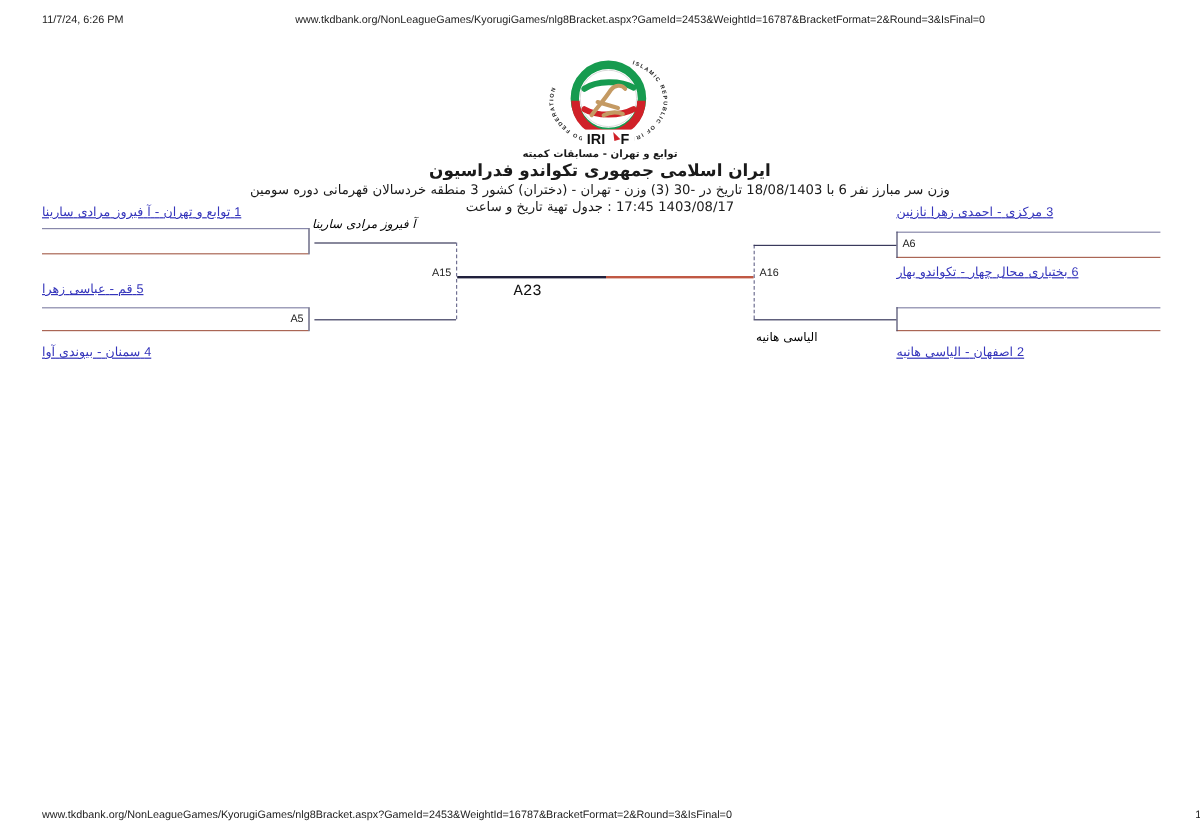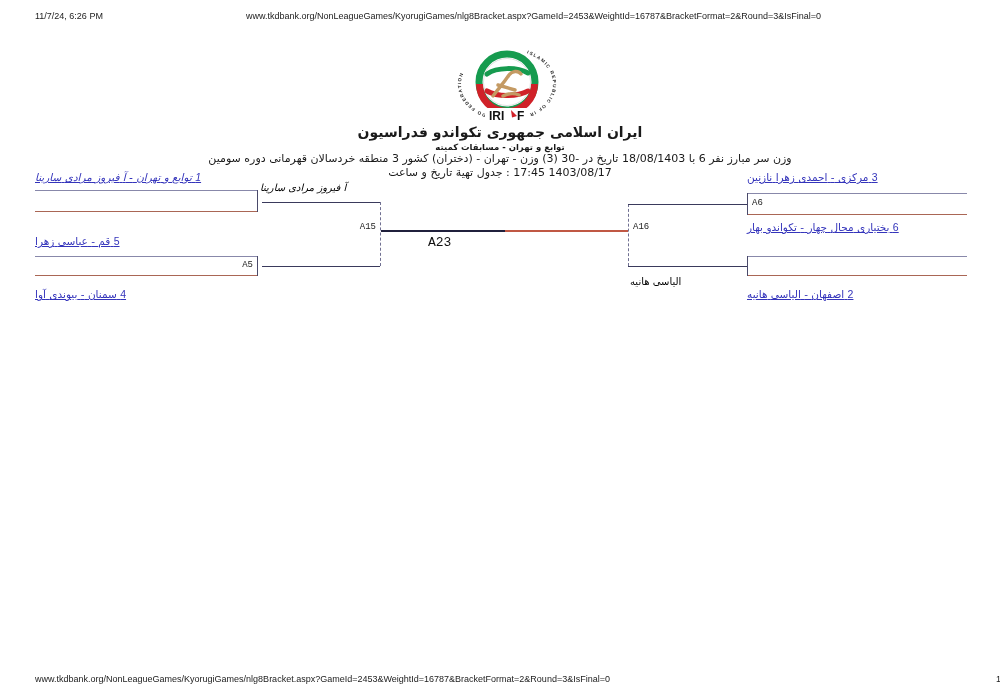--- a/index.html
+++ b/index.html
@@ -21,21 +21,21 @@
   .winner-name{font-size:10px;color:#000;}
   .hline{position:absolute;height:1px;}
   .vline{position:absolute;width:1px;}
   .line-top{background:#8888aa;}
   .line-bot{background:#aa6655;}
   .line-win{background:#3a3a5c;}
   .line-final-l{background:#20203c;height:2px;}
   .line-final-r{background:#c05844;height:2px;}
   .vsolid{background:#4a4a6a;}
   .vdash{width:0;border-left:1px dashed #707092;background:none;}
-  .mlabel{font-size:9px;color:#222;font-family:Liberation Mono, monospace;white-space:nowrap;}
+  .mlabel{font-size:9px;color:#222;font-family:Liberation Sans, sans-serif;white-space:nowrap;}
   .flabel{font-size:13px;color:#111;font-family:Liberation Mono, monospace;}
   .pagenum{font-size:9px;color:#222;}
 </style>
 </head>
 <body>
 
 <div class="sheet">
 
   <div class="abs sys" style="left:35px;top:11px;">11/7/24, 6:26 PM</div>
   <div class="abs sys" style="left:246px;top:11px;">www.tkdbank.org/NonLeagueGames/KyorugiGames/nlg8Bracket.aspx?GameId=2453&amp;WeightId=16787&amp;BracketFormat=2&amp;Round=3&amp;IsFinal=0</div>
@@ -60,27 +60,27 @@
       <path d="M 56,52 C 62,44 66,40 72,31 M 72,31 C 75,27 81,26 84,30 M 61,41 L 78,46 M 66,52 C 72,49 77,49 82,51" fill="none" stroke="#c49a63" stroke-width="3.4" stroke-linecap="round"></path>
 
       <rect x="48" y="64" width="44" height="15" fill="#ffffff"></rect>
       <text x="52" y="76" font-size="12" font-weight="bold" fill="#111" font-family="Liberation Sans,sans-serif">IRI</text>
       <path d="M 74,66 l 6,6 l -5,1.5 z" fill="#d02128"></path>
       <text x="80" y="76" font-size="12" font-weight="bold" fill="#111" font-family="Liberation Sans,sans-serif">F</text>
     </svg>
   </div>
 
   <div class="abs titles">
+    <div class="fa t2"><bdi>کمیته</bdi> <bdi>مسابقات</bdi> <bdi>-</bdi> <bdi>تهران</bdi> <bdi>و</bdi> <bdi>توابع</bdi></div>
     <div class="fa t1"><bdi>فدراسیون</bdi> <bdi>تکواندو</bdi> <bdi>جمهوری</bdi> <bdi>اسلامی</bdi> <bdi>ایران</bdi></div>
-    <div class="fa t2"><bdi>کمیته</bdi> <bdi>مسابقات</bdi> <bdi>-</bdi> <bdi>تهران</bdi> <bdi>و</bdi> <bdi>توابع</bdi></div>
     <div class="fa t3"><bdi>سومین</bdi> <bdi>دوره</bdi> <bdi>قهرمانی</bdi> <bdi>خردسالان</bdi> <bdi>منطقه</bdi> <bdi>3</bdi> <bdi>کشور</bdi> <bdi>(دختران)</bdi> <bdi>-</bdi> <bdi>تهران</bdi> <bdi>-</bdi> <bdi>وزن</bdi> <bdi>(3)</bdi> <bdi>30-</bdi> <bdi>در</bdi> <bdi>تاریخ</bdi> <bdi>18/08/1403</bdi> <bdi>با</bdi> <bdi>6</bdi> <bdi>نفر</bdi> <bdi>مبارز</bdi> <bdi>سر</bdi> <bdi>وزن</bdi></div>
     <div class="fa t3"><bdi>ساعت</bdi> <bdi>و</bdi> <bdi>تاریخ</bdi> <bdi>تهیة</bdi> <bdi>جدول</bdi> <bdi>:</bdi> <bdi>17:45</bdi> <bdi>1403/08/17</bdi></div>
   </div>
 
-  <a class="abs plink fa" style="left:35px;top:171px;font-style:italic;"><span class="fa"><bdi>سارینا</bdi> <bdi>مرادی</bdi> <bdi>فیروز</bdi> <bdi>آ</bdi> <bdi>-</bdi> <bdi>تهران</bdi> <bdi>و</bdi> <bdi>توابع</bdi></span> <span class="seed">1</span></a>
+  <a class="abs plink fa" style="left:35px;top:171px;"><span class="fa"><bdi>سارینا</bdi> <bdi>مرادی</bdi> <bdi>فیروز</bdi> <bdi>آ</bdi> <bdi>-</bdi> <bdi>تهران</bdi> <bdi>و</bdi> <bdi>توابع</bdi></span> <span class="seed">1</span></a>
   <a class="abs plink fa" style="left:35px;top:235px;"><span class="fa"><bdi>زهرا</bdi> <bdi>عباسی</bdi> <bdi>-</bdi> <bdi>قم</bdi></span> <span class="seed">5</span></a>
   <a class="abs plink fa" style="left:35px;top:288px;"><span class="fa"><bdi>آوا</bdi> <bdi>بیوندی</bdi> <bdi>-</bdi> <bdi>سمنان</bdi></span> <span class="seed">4</span></a>
 
   <div class="hline line-top" style="left:35px;top:190px;width:222px;"></div>
   <div class="hline line-bot" style="left:35px;top:211px;width:222px;"></div>
   <div class="vline vsolid" style="left:257px;top:190px;height:22px;"></div>
   <div class="abs winner-name fa" style="left:260px;top:182px;font-style:italic;"><bdi>سارینا</bdi> <bdi>مرادی</bdi> <bdi>فیروز</bdi> <bdi>آ</bdi></div>
   <div class="hline line-win" style="left:262px;top:202px;width:118px;"></div>
 
   <div class="hline line-top" style="left:35px;top:256px;width:222px;"></div>

